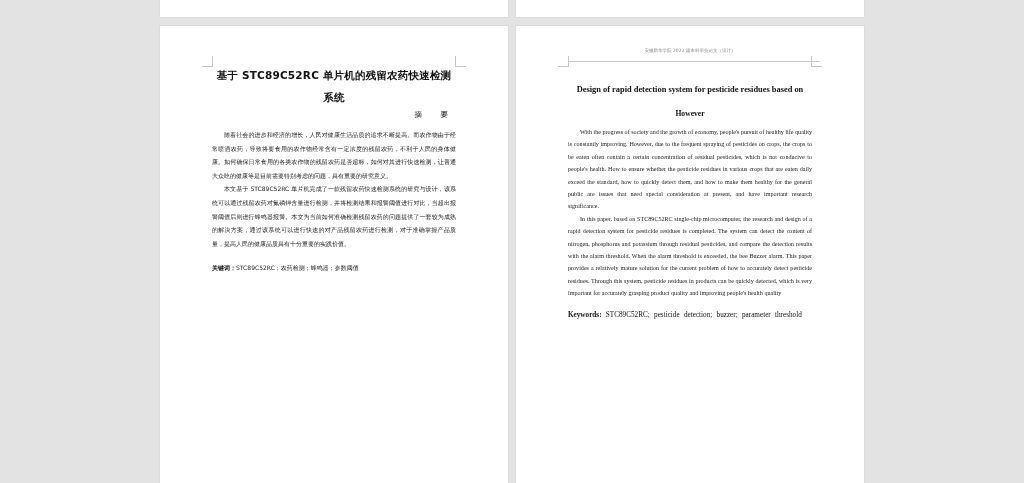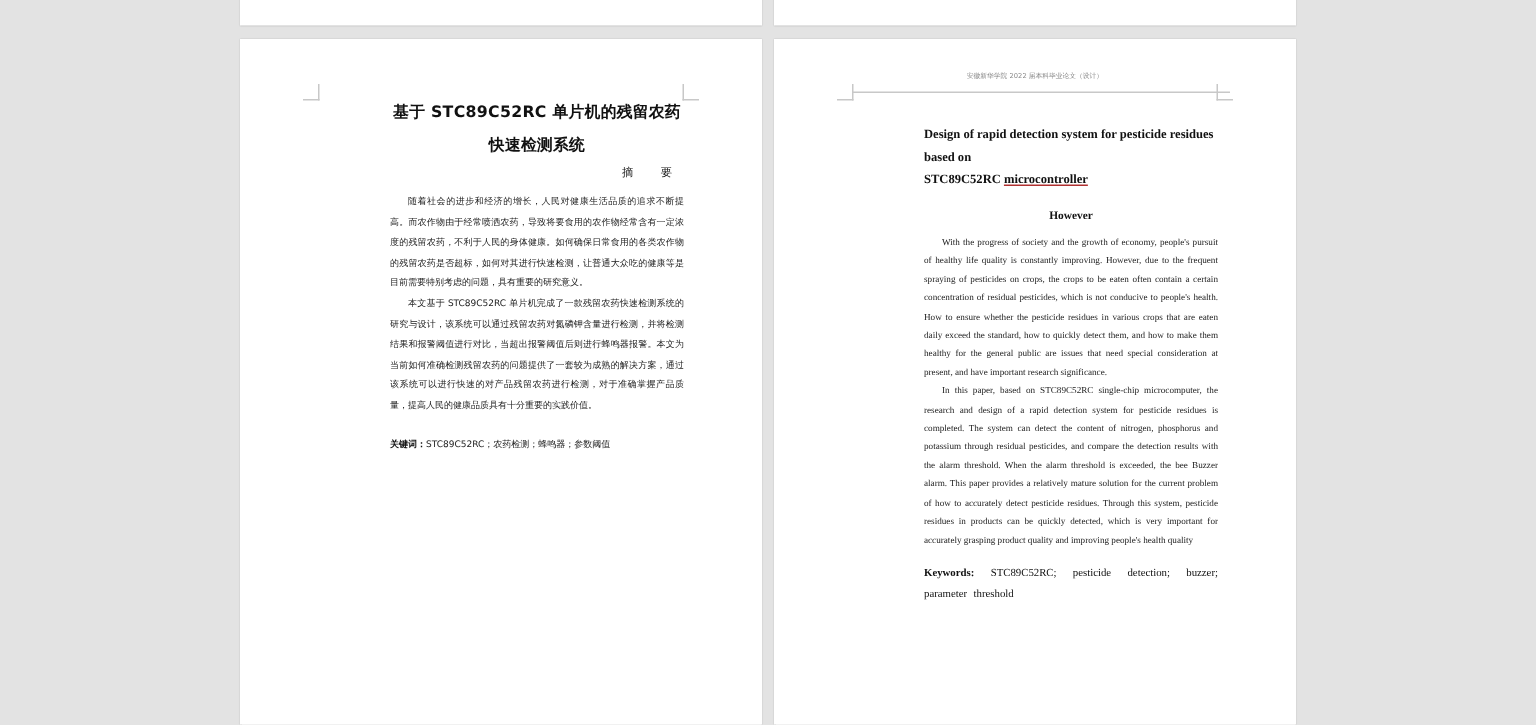--- a/index.html
+++ b/index.html
@@ -16,21 +16,21 @@
   }
   .page.top-left { left: 160px; top: -10px; width: 348px; height: 27px; }
   .page.top-right { left: 516px; top: -10px; width: 348px; height: 27px; }
   .page.main-left { left: 160px; top: 26px; width: 348px; height: 470px; }
   .page.main-right { left: 516px; top: 26px; width: 348px; height: 470px; }
 
   .corner { position: absolute; width: 10px; height: 10px; border-color: #c8c8c8; border-style: solid; border-width: 0; }
   .corner.tl { border-right-width: 1px; border-bottom-width: 1px; }
   .corner.tr { border-left-width: 1px; border-bottom-width: 1px; }
 
-  .content { position: absolute; left: 52px; right: 52px; margin-left: 48px; }
+  .content { position: absolute; left: 52px; right: 52px; }
 
   
   .cn-title {
     font-family: "DejaVu Sans", "Liberation Sans", sans-serif;
     font-weight: bold; font-size: 10.5px; text-align: center;
     line-height: 22px; letter-spacing: 0.2px;
   }
   .cn-sub { font-family: "DejaVu Sans", sans-serif; font-size: 7.5px; text-align: right; letter-spacing: 8px; margin-top: 2px; }
   .cn-para {
     font-family: "DejaVu Sans", sans-serif; font-size: 6px; line-height: 13.6px;
@@ -39,21 +39,21 @@
   .cn-kw { font-family: "DejaVu Sans", sans-serif; font-size: 6px; color: #222; }
   .cn-kw b { font-weight: bold; color: #111; }
 
   
   .running-header {
     position: absolute; left: 0; right: 0; top: 22px; text-align: center;
     font-family: "DejaVu Sans", sans-serif; font-size: 4.5px; color: #888;
   }
   .header-rule { position: absolute; left: 52px; right: 44px; top: 35px; height: 1px; background: #c8c8c8; }
   .en-title {
-    font-weight: bold; font-size: 8.4px; text-align: left; line-height: 15px;
+    font-weight: bold; font-size: 8.4px; text-align: center; line-height: 15px;
   }
   .en-title u { text-decoration: underline; text-decoration-color: #b03030; }
   .en-abs-h { font-weight: bold; font-size: 7.6px; text-align: center; }
   .en-para {
     font-size: 6.1px; line-height: 12.4px; text-align: justify;
     text-indent: 12px; margin: 0; color: #222;
   }
   .en-kw { font-size: 7.2px; line-height: 14px; text-align: justify; text-align-last: left; word-spacing: 2.5px; font-family: Liberation Serif, serif; }
   .en-kw b { font-weight: bold; }
 </style>
@@ -85,21 +85,20 @@
 
 <div class="page main-right">
   <div class="running-header">安徽新华学院 2022 届本科毕业论文（设计）</div>
   <div class="header-rule"></div>
   <div class="corner tl" style="left:42px; top:30px;"></div>
   <div class="corner tr" style="right:42px; top:30px;"></div>
 
   <div class="content" style="top:56px;">
     <div class="en-title">
       <div>Design of rapid detection system for pesticide residues based on</div>
-      <div><span>STC89C52RC </span><u>microcontroller</u></div>
     </div>
     <div style="height:12px"></div>
     <div class="en-abs-h">However</div>
     <div style="height:8px"></div>
     <p class="en-para">With the progress of society and the growth of economy, people's pursuit of healthy life quality is constantly improving. However, due to the frequent spraying of pesticides on crops, the crops to be eaten often contain a certain concentration of residual pesticides, which is not conducive to people's health. How to ensure whether the pesticide residues in various crops that are eaten daily exceed the standard, how to quickly detect them, and how to make them healthy for the general public are issues that need special consideration at present, and have important research significance.</p>
     <p class="en-para">In this paper, based on STC89C52RC single-chip microcomputer, the research and design of a rapid detection system for pesticide residues is completed. The system can detect the content of nitrogen, phosphorus and potassium through residual pesticides, and compare the detection results with the alarm threshold. When the alarm threshold is exceeded, the bee Buzzer alarm. This paper provides a relatively mature solution for the current problem of how to accurately detect pesticide residues. Through this system, pesticide residues in products can be quickly detected, which is very important for accurately grasping product quality and improving people's health quality</p>
     <div style="height:8px"></div>
     <div class="en-kw">
       <b>Keywords:</b> <span>STC89C52RC; pesticide detection; buzzer; parameter threshold</span>
     </div>

